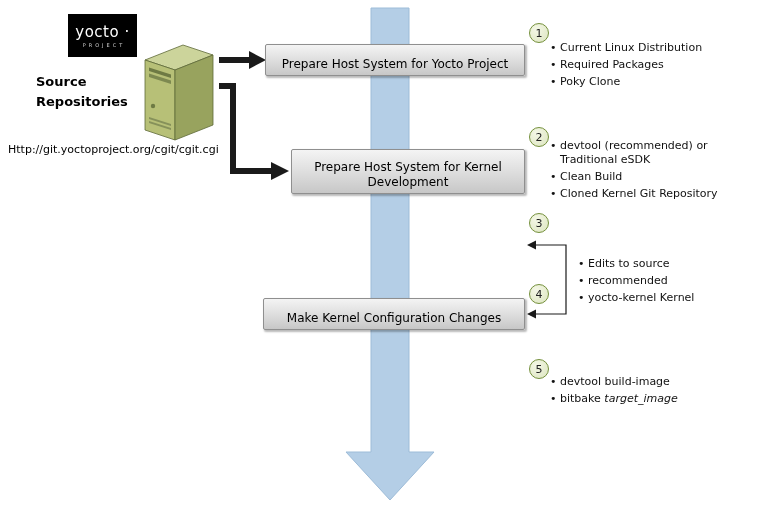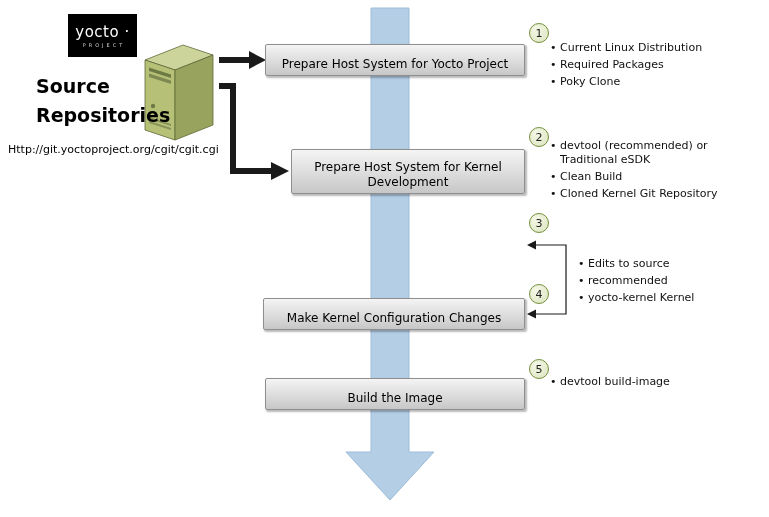--- a/index.html
+++ b/index.html
@@ -43,21 +43,21 @@
   .l5 { left:549px; top:375px; width:200px; }
   em { font-style:italic; }
 
   .logo {
     position:absolute; left:68px; top:14px; width:69px; height:43px; background:#000;
     color:#fff; display:flex; flex-direction:column; align-items:center; justify-content:center;
   }
   .logo-name { font-size:15px; letter-spacing:0.5px; }
   .logo-tag  { font-size:5px; letter-spacing:3px; color:#cfcfcf; margin-top:1px; margin-left:3px; }
 
-  .source-label { position:absolute; left:36px; top:72px; width:104px; font-weight:bold; font-size:19px; line-height:1.5; color:#000; }
+  .source-label { position:absolute; left:36px; top:72px; width:104px; font-weight:bold; font-size:13px; line-height:1.5; color:#000; }
   .url { position:absolute; left:8px; top:143px; font-size:11px; color:#000; }
 </style>
 </head>
 <body>
 
 <div class="canvas">
 
   <svg class="layer" width="769" height="517" viewBox="0 0 769 517">
 
     <g>
@@ -102,23 +102,20 @@
 
   <div class="stepbox b1">
     <span>Prepare Host System for Yocto Project</span>
   </div>
   <div class="stepbox b2">
     <span>Prepare Host System for Kernel Development</span>
   </div>
   <div class="stepbox b4">
     <span>Make Kernel Configuration Changes</span>
   </div>
-  <div class="stepbox b5">
-    <span>Build the Image</span>
-  </div>
 
   <div class="badge g1">1</div>
   <div class="badge g2">2</div>
   <div class="badge g3">3</div>
   <div class="badge g4">4</div>
   <div class="badge g5">5</div>
 
   <ul class="bullets l1">
     <li>Current Linux Distribution</li>
     <li>Required Packages</li>
@@ -132,15 +129,16 @@
   </ul>
 
   <ul class="bullets l34">
     <li>Edits to source</li>
     <li>recommended</li>
     <li>yocto-kernel Kernel</li>
   </ul>
 
   <ul class="bullets l5">
     <li>devtool build-image</li>
+    <li><span>bitbake </span><em>target_image</em></li>
   </ul>
 
 </div>
 
 </body></html>

